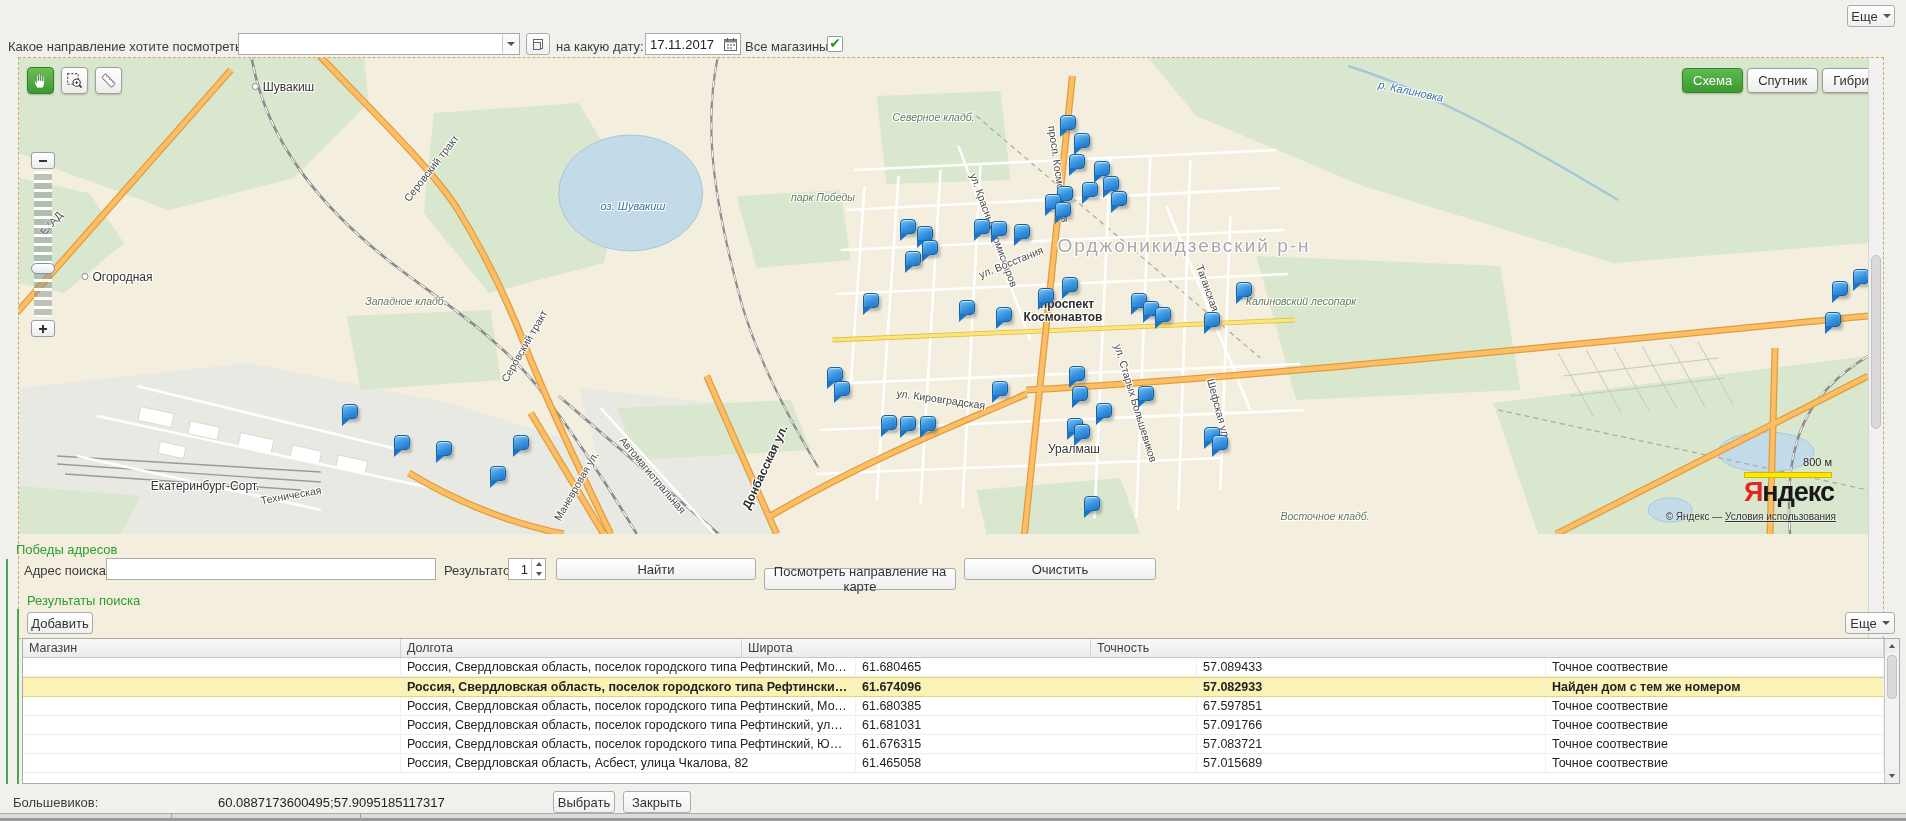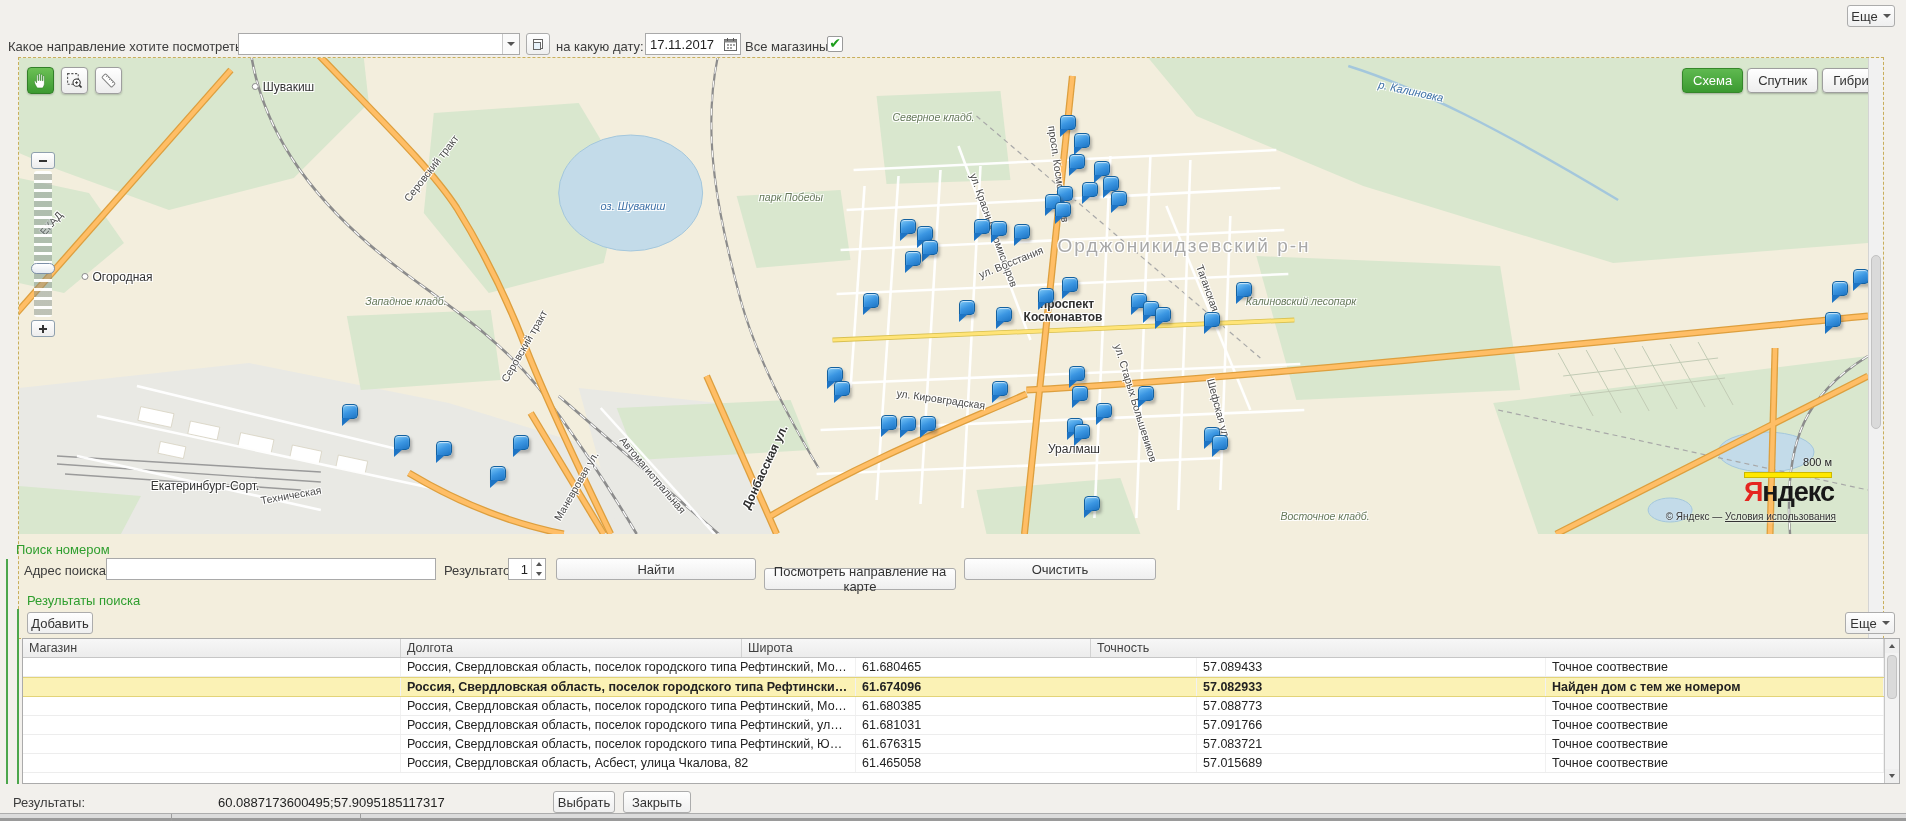--- a/index.html
+++ b/index.html
@@ -261,21 +261,21 @@
           <path d="M512,355 L585,476"></path>
           <path d="M390,415 C440,445 490,465 545,476"></path>
         </g>
       </svg>
 
       <div id="map-labels">
           <div class="mlabel town" style="left: 264px; top: 29px; transform: translate(-50%, -50%) rotate(0deg);">Шувакиш</div>
           <div class="mlabel town" style="left: 98px; top: 219px; transform: translate(-50%, -50%) rotate(0deg);">Огородная</div>
           <div class="mlabel water" style="left: 614px; top: 148px; transform: translate(-50%, -50%) rotate(0deg);">оз. Шувакиш</div>
           <div class="mlabel water" style="left: 1392px; top: 33px; transform: translate(-50%, -50%) rotate(12deg);">р. Калиновка</div>
-          <div class="mlabel park" style="left: 772px; top: 139px; transform: translate(-50%, -50%) rotate(0deg);">парк Победы</div>
+          <div class="mlabel park" style="left: 804px; top: 139px; transform: translate(-50%, -50%) rotate(0deg);">парк Победы</div>
           <div class="mlabel park" style="left: 908px; top: 59px; transform: translate(-50%, -50%) rotate(0deg); padding-left: 13px;">Северное кладб.</div>
           <div class="mlabel park" style="left: 387px; top: 243px; transform: translate(-50%, -50%) rotate(0deg);">Западное кладб.</div>
           <div class="mlabel park" style="left: 1306px; top: 458px; transform: translate(-50%, -50%) rotate(0deg);">Восточное кладб.</div>
           <div class="mlabel park" style="left: 1282px; top: 243px; transform: translate(-50%, -50%) rotate(0deg);">Калиновский лесопарк</div>
           <div class="mlabel district" style="left: 1165px; top: 188px; transform: translate(-50%, -50%) rotate(0deg);">Орджоникидзевский р-н</div>
           <div class="mlabel locality" style="left: 1055px; top: 391px; transform: translate(-50%, -50%) rotate(0deg);">Уралмаш</div>
           <div class="mlabel locality" style="left: 186px; top: 428px; transform: translate(-50%, -50%) rotate(0deg);">Екатеринбург-Сорт.</div>
           <div class="mlabel street" style="left: 412px; top: 110px; transform: translate(-50%, -50%) rotate(-52deg);">Серовский тракт</div>
           <div class="mlabel street" style="left: 505px; top: 288px; transform: translate(-50%, -50%) rotate(-60deg);">Серовский тракт</div>
           <div class="mlabel street" style="left: 32px; top: 165px; transform: translate(-50%, -50%) rotate(-48deg);">ЕКАД</div>
@@ -399,21 +399,21 @@
       <div class="map-copy"><span>© Яндекс — </span><span class="link">Условия использования</span></div>
     </div>
     <div class="map-scrollbar">
         <div class="thumb"></div>
       </div>
   </div>
 
   <div class="grp-line" style="left:6px;top:559px;height:225px;"></div>
   <div class="grp-line" style="left:17px;top:609px;height:175px;"></div>
 
-  <div class="sec-title" style="left:16px;top:542px;">Поиск номером</div>
+  <div class="sec-title" style="left:16px;top:542px;">Победы адресов</div>
 
   <div class="lbl" style="left:24px;top:563px;">Адрес поиска:</div>
   <div class="tbox" style="left:106px;top:558px;width:330px;height:22px;">
     <input value="" style="">
   </div>
   <div class="lbl" style="left:444px;top:563px;">Результатов:</div>
   <div class="spinner">
     <div class="val">1</div>
     <div class="spin-btns">
       <div>
@@ -463,21 +463,21 @@
             <div class="cell c0"></div>
             <div class="cell c1">Россия, Свердловская область, поселок городского типа Рефтинский, Молодёжная ...</div>
             <div class="cell c2">61.674096</div>
             <div class="cell c3">57.082933</div>
             <div class="cell c4">Найден дом с тем же номером</div>
           </div>
           <div class="trow">
             <div class="cell c0"></div>
             <div class="cell c1">Россия, Свердловская область, поселок городского типа Рефтинский, Молодёжная ...</div>
             <div class="cell c2">61.680385</div>
-            <div class="cell c3">57.088773</div>
+            <div class="cell c3">67.597851</div>
             <div class="cell c4">Точное соотвествие</div>
           </div>
           <div class="trow">
             <div class="cell c0"></div>
             <div class="cell c1">Россия, Свердловская область, поселок городского типа Рефтинский, улица Гагари...</div>
             <div class="cell c2">61.681031</div>
             <div class="cell c3">57.091766</div>
             <div class="cell c4">Точное соотвествие</div>
           </div>
           <div class="trow">
@@ -500,21 +500,21 @@
       <div class="sarrow" style="top:0;">
           <span class="tri-up"></span>
         </div>
       <div class="thumb"></div>
       <div class="sarrow" style="bottom:0;">
           <span class="tri-dn"></span>
         </div>
     </div>
   </div>
 
-  <div class="lbl" style="left:13px;top:795px;">Результаты:</div>
+  <div class="lbl" style="left:13px;top:795px;">Большевиков:</div>
   <div class="lbl" style="left:218px;top:795px;color:#222;">60.0887173600495;57.9095185117317</div>
   <button class="btn" style="left:553px;top:791px;width:62px;height:22px;">
       <span>Выбрать</span>
     </button>
   <button class="btn" style="left:623px;top:791px;width:68px;height:22px;">
       <span>Закрыть</span>
     </button>
 
   <div class="bottom-strip">
     <div class="bstrip-div" style="left:171px;"></div>

